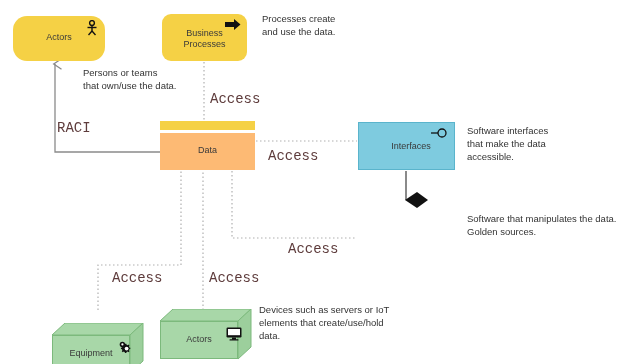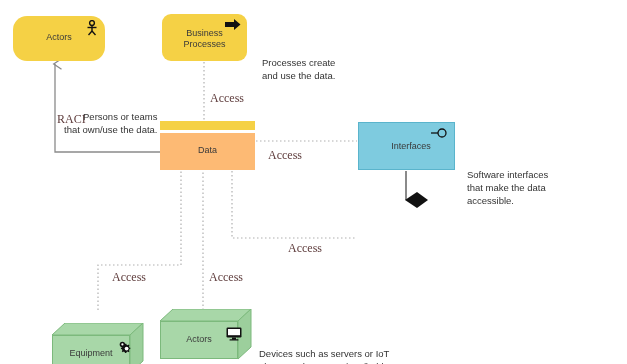--- a/index.html
+++ b/index.html
@@ -53,35 +53,34 @@
 
   
   .nodeicon{position:absolute;right:6px;top:4px;line-height:0;}
   .node3d .nodeicon{right:10px;top:18px;}
 
   
   .note{
     position:absolute;
     font-size:9.5px;color:#333333;line-height:13px;
     white-space:pre-line;
-    margin-top:44px;
   }
   .note-proc{left:262px;top:12px;}
-  .note-persons{left:64px;top:66px;text-align:right;}
+  .note-persons{left:83px;top:66px;}
   .note-iface{left:467px;top:124px;}
   .note-soft{left:467px;top:212px;}
   .note-dev{left:259px;top:303px;}
 
   
   .rel{
     position:absolute;
-    font-size:12px;color:#5e3c3c;
-    font-family:Liberation Serif, serif;
-  }
-  .rel-raci{left:57px;top:112px;color:#5e3c3c;text-align:center;}
+    font-size:14px;color:#5e3c3c;
+    font-family:Liberation Mono, monospace;
+  }
+  .rel-raci{left:57px;top:120px;color:#5e3c3c;text-align:center;}
   .rel-a1{left:210px;top:91px;}
   .rel-a2{left:268px;top:148px;}
   .rel-a3{left:288px;top:241px;}
   .rel-a4{left:112px;top:270px;}
   .rel-a5{left:209px;top:270px;}
 </style>
 </head>
 <body>
 
 <div id="canvas">
@@ -207,17 +206,19 @@
   <span class="rel rel-a4">Access</span>
   <span class="rel rel-a5">Access</span>
 
   <div class="note note-proc">Processes create
 and use the data.</div>
   <div class="note note-persons">Persons or teams
 that own/use the data.</div>
   <div class="note note-iface">Software interfaces
 that make the data
 accessible.</div>
+  <div class="note note-soft">Software that manipulates the data.
+Golden sources.</div>
   <div class="note note-dev">Devices such as servers or IoT
 elements that create/use/hold
 data.</div>
 
 </div>
 
 </body></html>

